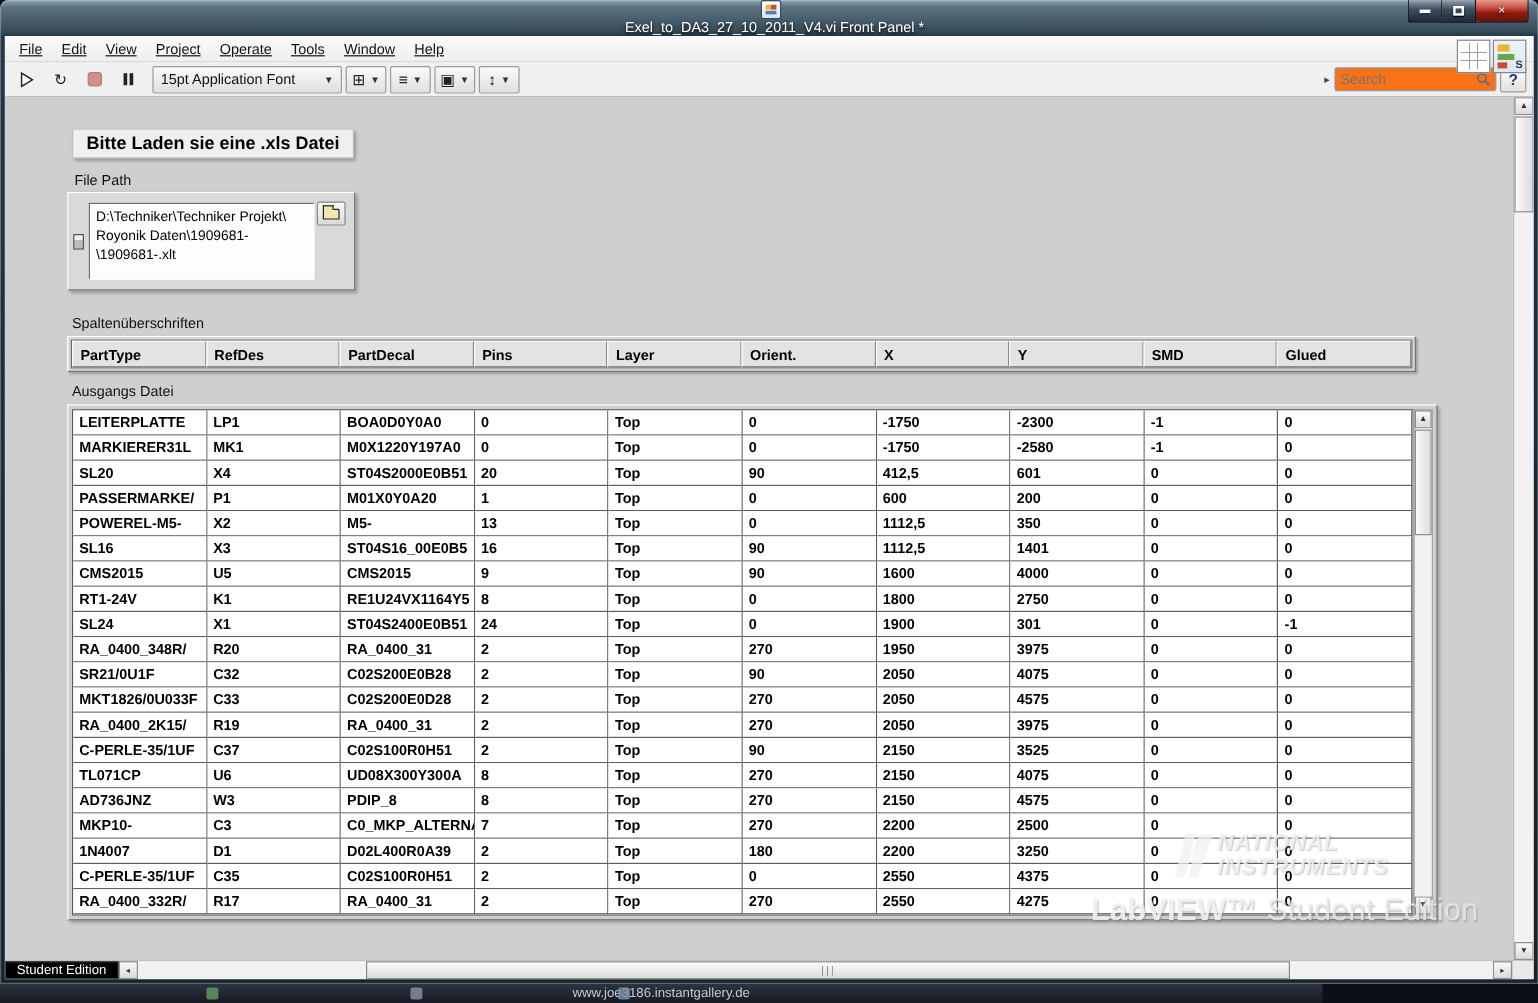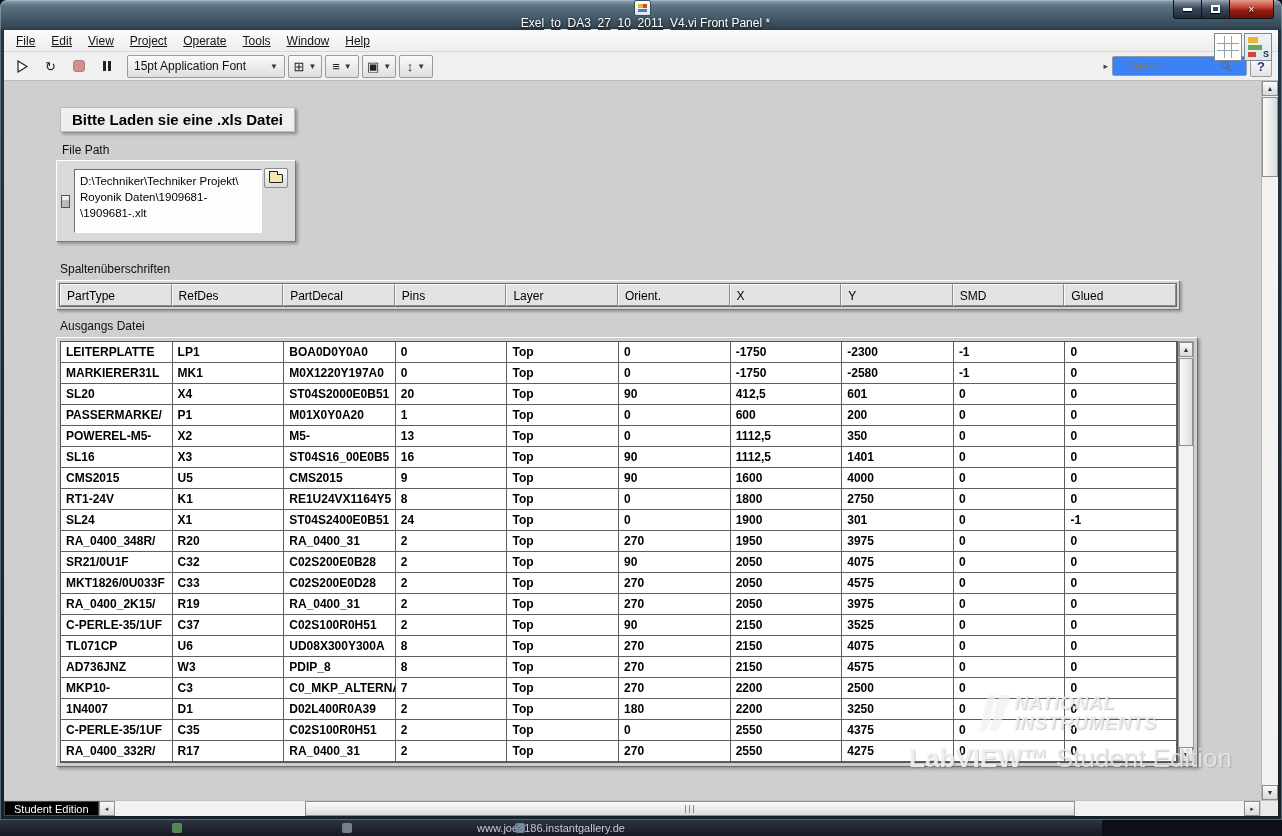--- a/index.html
+++ b/index.html
@@ -47,22 +47,22 @@
   .abort-dot { width:12px; height:12px; background:#b9423a; border:1px solid #7c241e; border-radius:3px; opacity:.55; }
   .tb-drop { height:23px; display:flex; align-items:center; gap:4px; padding:0 6px;
              background:linear-gradient(180deg,#fafafa,#dfdfdf); border:1px solid #9a9a9a; border-radius:2px;
              font-size:12px; color:#111; }
   .tb-drop .caret { font-size:8px; color:#333; }
   .tb-icon-drop { width:34px; justify-content:center; padding:0 3px; }
   .tb-glyph { font-size:13px; color:#222; line-height:1; }
   .tb-spacer { flex:1; }
   .search-wrap { display:flex; align-items:center; gap:2px; }
   .search-arrow { font-size:9px; color:#444; padding:0 2px; }
-  .search-box { width:135px; height:20px; background:#3b82f6; border:1px solid #8f9aa5; border-radius:2px;
-                display:flex; align-items:center; padding:0 14px; }
+  .search-box { width:135px; height:20px; background:#f97316; border:1px solid #8f9aa5; border-radius:2px;
+                display:flex; align-items:center; padding:0 4px; }
   .search-box input { flex:1; border:none; outline:none; font-size:12px; color:#333; background:transparent;
                 font-family:"Liberation Sans",sans-serif; min-width:0; }
   .help-btn { width:22px; height:22px; display:flex; align-items:center; justify-content:center;
               background:linear-gradient(180deg,#fefefe,#e2e2e2); border:1px solid #9a9a9a; border-radius:2px;
               font-weight:bold; font-size:13px; color:#233a7a; }
   .pane-icons { position:absolute; right:6px; top:-19px; display:flex; gap:2px; }
   .pane-icon { width:28px; height:28px; background:#fdfdfd; border:1px solid #7e8890; }
   .conn-pane { background:
       linear-gradient(#fdfdfd,#fdfdfd) padding-box,
       #fdfdfd; position:relative; }
@@ -102,21 +102,21 @@
   .folder-ico { width:14px; height:9px; border:1px solid #222; border-radius:1px; position:relative; background:#f3e6ae; }
   .folder-ico::before { content:""; position:absolute; left:-1px; top:-4px; width:7px; height:3px;
                 border:1px solid #222; border-bottom:none; background:#f3e6ae; }
 
   
   .hdr-outer { position:absolute; left:52px; top:199px; width:1124px; height:30px; background:#d4d4d4;
                border-top:1px solid #fff; border-left:1px solid #fff;
                border-right:1px solid #777; border-bottom:1px solid #777;
                box-shadow:2px 2px 2px rgba(0,0,0,.25); padding:2px; }
   .hdr-row { display:flex; height:24px; border:1px solid #6a6a6a; background:#e2e2e2; }
-  .hcell { flex:1 1 0; font-size:12px; font-weight:normal; color:#000; padding:4px 0 0 6px;
+  .hcell { flex:1 1 0; font-size:12px; font-weight:bold; color:#000; padding:4px 0 0 6px;
            background:#e3e3e3; border-top:1px solid #fafafa; border-left:1px solid #fafafa;
            border-right:1px solid #8b8b8b; border-bottom:1px solid #8b8b8b;
            white-space:nowrap; overflow:hidden; }
 
   
   .table-outer { position:absolute; left:52px; top:256px; width:1142px; height:430px; background:#cfcfcf;
                  border-top:1px solid #fff; border-left:1px solid #fff;
                  border-right:1px solid #6e6e6e; border-bottom:1px solid #6e6e6e;
                  box-shadow:2px 2px 3px rgba(0,0,0,.3); padding:3px; display:flex; }
   .table-grid { width:1119px; height:422px; border:1px solid #555; background:#fff; overflow:hidden; }

